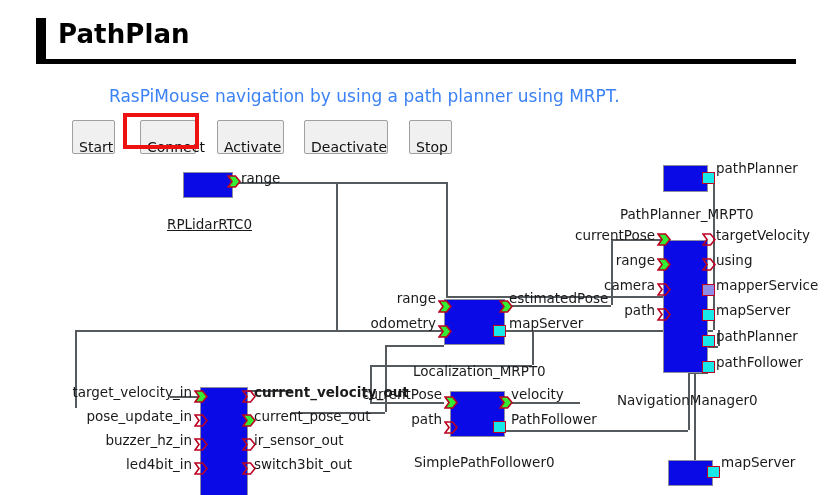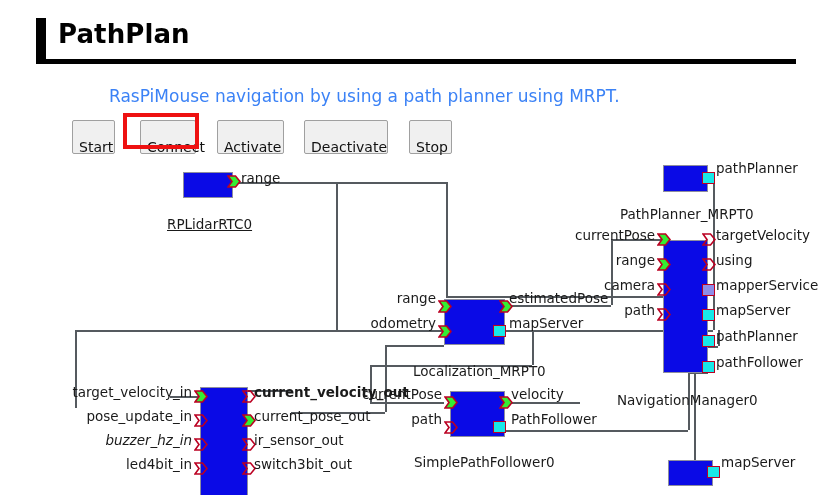--- a/index.html
+++ b/index.html
@@ -209,21 +209,21 @@
           <path d="M1 1 L8.5 1 L13 6.5 L8.5 12 L1 12 L5 6.5 Z" fill="transparent" stroke="#bb0022" stroke-width="1.6"></path>
         </svg>
       </div>
       <div class="port" style="left: 242px; top: 312px;">
         <svg class="sh" viewBox="0 0 14 13" xmlns="http://www.w3.org/2000/svg">
           <path d="M1 1 L8.5 1 L13 6.5 L8.5 12 L1 12 L5 6.5 Z" fill="transparent" stroke="#bb0022" stroke-width="1.6"></path>
         </svg>
       </div>
       <div class="plabel" style="top: 236px; left: 0px; width: 192px; text-align: right;">target_velocity_in</div>
       <div class="plabel" style="top: 260px; left: 0px; width: 192px; text-align: right;">pose_update_in</div>
-      <div class="plabel" style="top: 284px; left: 0px; width: 192px; text-align: right; font-style: italic;">buzzer_hz_in</div>
+      <div class="plabel" style="top: 284px; left: 0px; width: 192px; text-align: right;">buzzer_hz_in</div>
       <div class="plabel" style="top: 308px; left: 0px; width: 192px; text-align: right;">led4bit_in</div>
       <div class="plabel" style="top: 236px; left: 254px; font-weight: bold;">current_velocity_out</div>
       <div class="plabel" style="top: 260px; left: 254px;">current_pose_out</div>
       <div class="plabel" style="top: 284px; left: 254px;">ir_sensor_out</div>
       <div class="plabel" style="top: 308px; left: 254px;">switch3bit_out</div>
       <div class="blk" style="left: 450px; top: 241px; width: 55px; height: 46px; background: rgb(10, 10, 230);"></div>
       <div class="port" style="left: 444px; top: 246px;">
         <svg class="sh" viewBox="0 0 14 13" xmlns="http://www.w3.org/2000/svg">
           <path d="M1 1 L8.5 1 L13 6.5 L8.5 12 L1 12 L5 6.5 Z" fill="#33ee33" stroke="#bb0022" stroke-width="1.6"></path>
         </svg>

